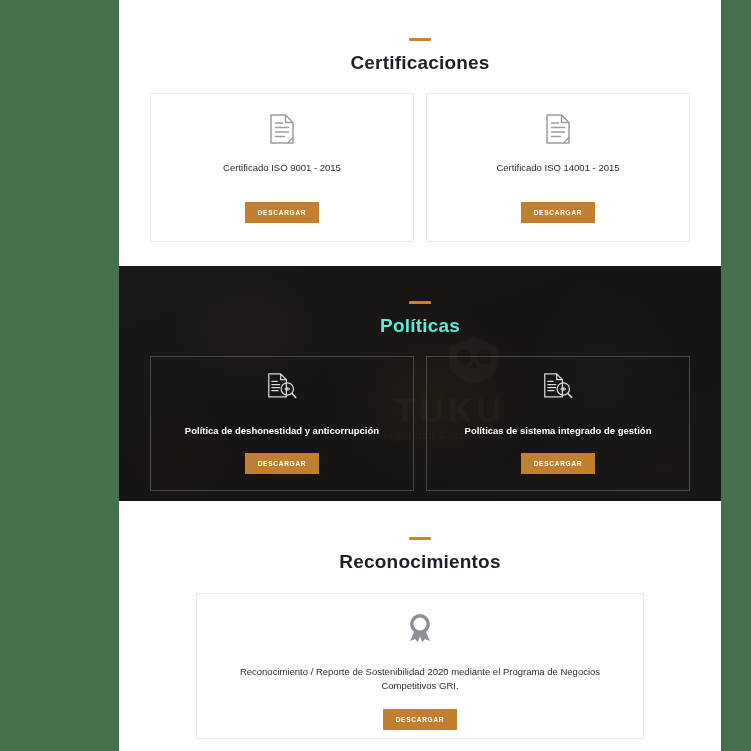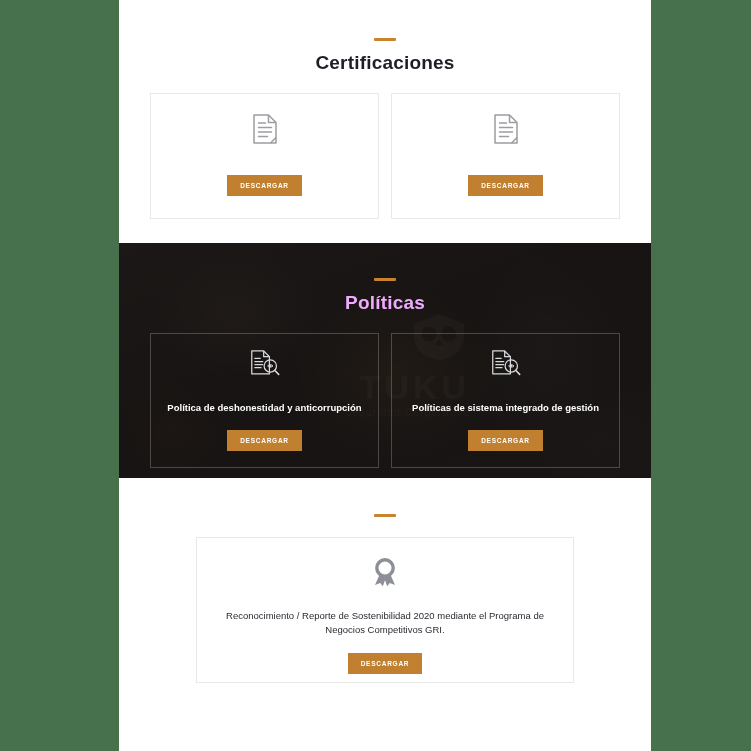--- a/index.html
+++ b/index.html
@@ -14,21 +14,21 @@
   body {
     background: #47714d;
     font-family: "Liberation Sans", sans-serif;
     -webkit-font-smoothing: antialiased;
   }
 
   .page {
     position: absolute;
     left: 119px;
     top: 0;
-    width: 532px;
+    width: 602px;
     height: 751px;
     background: #ffffff;
     overflow: hidden;
   }
 
   
   .sec-divider {
     width: 22px;
     height: 3px;
     background: #c8832f;
@@ -133,21 +133,21 @@
   }
   .pol-scrim {
     position: absolute;
     inset: 0;
     background: rgba(20,18,17,0.80);
   }
   .pol-inner {
     position: relative;
     padding-top: 35px;
   }
-  .sec-pol .sec-title { color: #f0abfc; }
+  .sec-pol .sec-title { color: #5eead4; }
   .pol-grid {
     display: flex;
     gap: 12px;
     padding: 0 31px;
     margin-top: 19px;
   }
   .pol-card {
     flex: 1 1 0;
     border: 1px solid rgba(255,255,255,0.22);
     padding: 16px 10px 16px 10px;
@@ -201,32 +201,34 @@
 
       <div class="cert-card">
         <span class="cert-icon">
           <svg width="26" height="30" viewBox="0 0 26 30" fill="none" xmlns="http://www.w3.org/2000/svg">
             <path d="M2 1h14.5L24 8.5V29H2V1z" stroke="#9b9da3" stroke-width="1.5" fill="none" stroke-linejoin="round"></path>
             <path d="M16.5 1v7.5H24" stroke="#9b9da3" stroke-width="1.5" fill="none" stroke-linejoin="round"></path>
             <path d="M6.5 9h7M6.5 13.5h13M6.5 18h13M6.5 22.5h9" stroke="#9b9da3" stroke-width="1.5" stroke-linecap="round"></path>
             <path d="M24 23.5L18.5 29" stroke="#9b9da3" stroke-width="1.5"></path>
           </svg>
         </span>
+        <div class="cert-label">Certificado ISO 9001 - 2015</div>
         <button class="btn">DESCARGAR</button>
       </div>
 
       <div class="cert-card">
         <span class="cert-icon">
           <svg width="26" height="30" viewBox="0 0 26 30" fill="none" xmlns="http://www.w3.org/2000/svg">
             <path d="M2 1h14.5L24 8.5V29H2V1z" stroke="#9b9da3" stroke-width="1.5" fill="none" stroke-linejoin="round"></path>
             <path d="M16.5 1v7.5H24" stroke="#9b9da3" stroke-width="1.5" fill="none" stroke-linejoin="round"></path>
             <path d="M6.5 9h7M6.5 13.5h13M6.5 18h13M6.5 22.5h9" stroke="#9b9da3" stroke-width="1.5" stroke-linecap="round"></path>
             <path d="M24 23.5L18.5 29" stroke="#9b9da3" stroke-width="1.5"></path>
           </svg>
         </span>
+        <div class="cert-label">Certificado ISO 14001 - 2015</div>
         <button class="btn">DESCARGAR</button>
       </div>
 
 
     </div>
   </section>
 
   <section class="sec-pol">
     <div class="pol-bg"></div>
 
@@ -280,20 +282,21 @@
           <div class="pol-label">Políticas de sistema integrado de gestión</div>
           <button class="btn">DESCARGAR</button>
         </div>
 
       </div>
     </div>
   </section>
 
   <section class="sec-rec">
     <div class="sec-divider"></div>
+    <h2 class="sec-title">Reconocimientos</h2>
 
     <div class="rec-wrap">
       <div class="rec-card">
         <span class="rec-icon">
           <svg width="28" height="31" viewBox="0 0 28 31" fill="none" xmlns="http://www.w3.org/2000/svg">
             <circle cx="14" cy="10" r="8.2" stroke="#8d8f96" stroke-width="3.4" fill="none"></circle>
             <path d="M8.2 17.5L4 27l5.2-2 2.6 3.2 3.1-8.4z" fill="#8d8f96"></path>
             <path d="M19.8 17.5L24 27l-5.2-2-2.6 3.2-3.1-8.4z" fill="#8d8f96"></path>
           </svg>
         </span>

